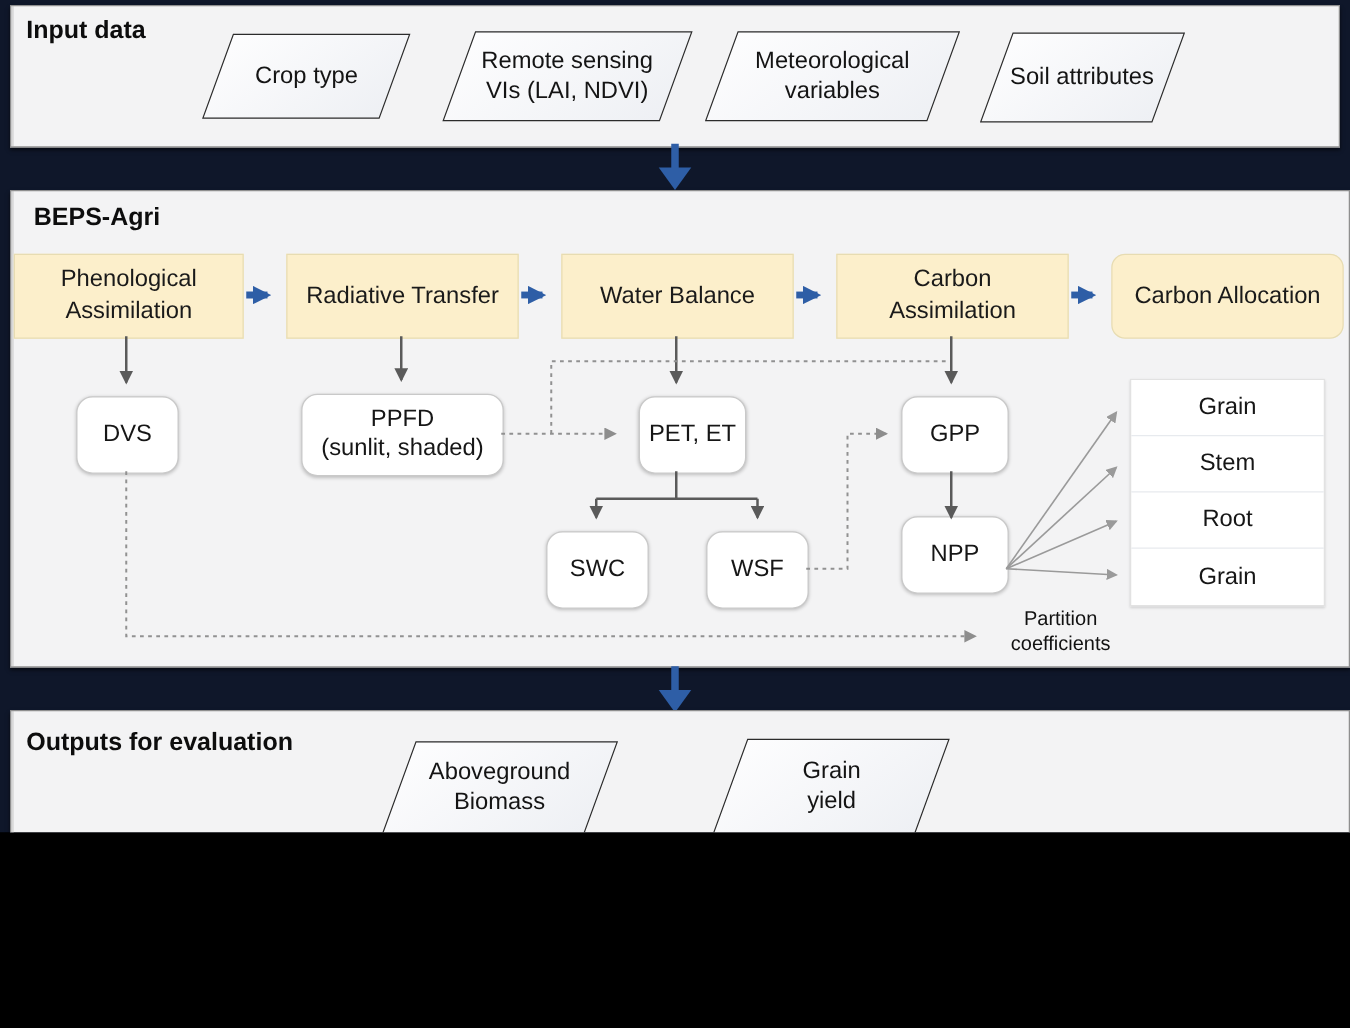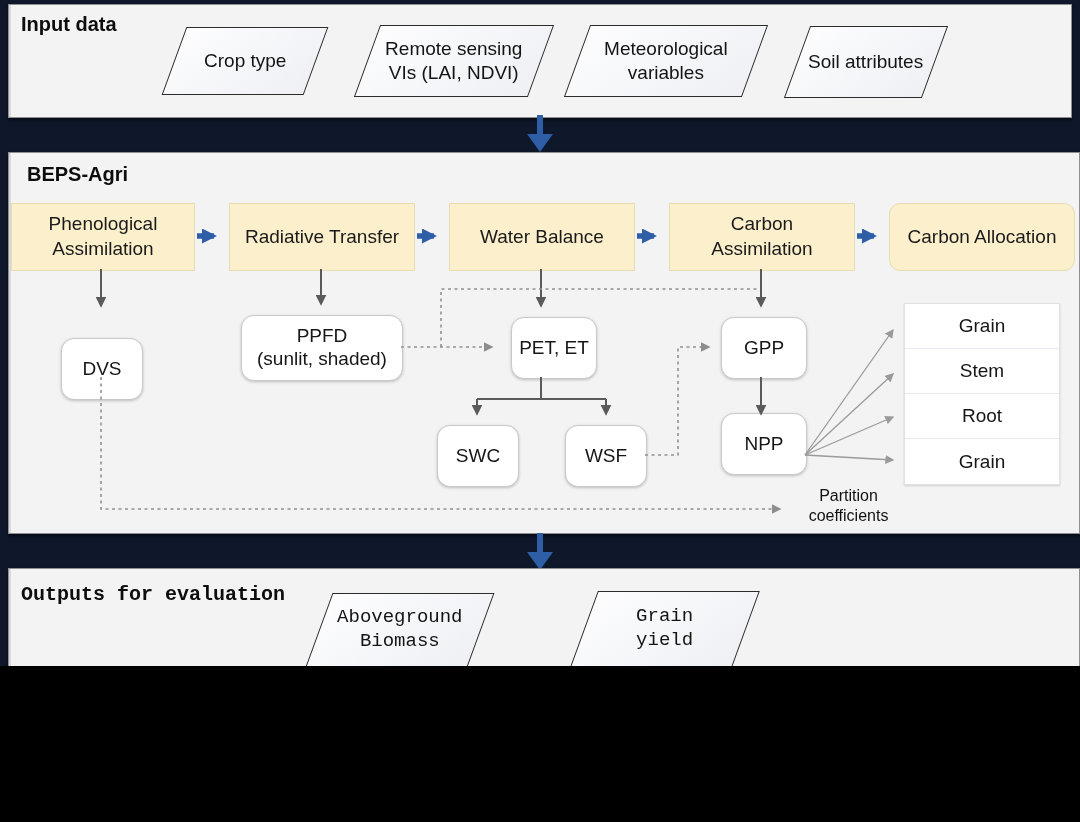--- a/index.html
+++ b/index.html
@@ -96,21 +96,21 @@
       <span class="mlabel">Water Balance</span>
     </div>
     <div class="module" style="left:660px;top:50px;width:184px;height:66px;">
       <span class="mlabel">Carbon
 Assimilation</span>
     </div>
     <div class="module" style="left:880px;top:50px;width:184px;height:66px;border-radius:11px;">
       <span class="mlabel">Carbon Allocation</span>
     </div>
 
-    <div class="vnode" style="left:52px;top:164px;width:80px;height:60px;margin-top:21px;">
+    <div class="vnode" style="left:52px;top:164px;width:80px;height:60px;">
       <span class="vlabel">DVS</span>
     </div>
     <div class="vnode" style="left:232px;top:162px;width:160px;height:64px;">
       <span class="vlabel">PPFD
 (sunlit, shaded)</span>
     </div>
     <div class="vnode" style="left:492px;top:164px;width:84px;height:60px;margin-left:10px;">
       <span class="vlabel">PET, ET</span>
     </div>
     <div class="vnode" style="left:712px;top:164px;width:84px;height:60px;">
@@ -186,21 +186,21 @@
         <path d="M636 302 L669 302 L669 194 L700 194" marker-end="url(#mDash)"></path>
       </g>
     </svg>
   </div>
 
   <div class="down-arrow" style="left:527px;top:533px;">
     <div class="shaft"></div>
     <div class="head"></div>
   </div>
 
-  <div class="panel" style="left:8px;top:568px;width:1070px;height:122px;font-family:Liberation Mono, monospace;">
+  <div class="panel" style="left:8px;top:568px;width:1070px;height:122px;">
     <div class="panel-title" style="left:12px;top:14px;">Outputs for evaluation</div>
 
     <div class="pshape" style="left:310px;top:24px;width:160px;height:72px;">
       <span class="plabel">Aboveground
 Biomass</span>
     </div>
     <div class="pshape" style="left:575px;top:22px;width:160px;height:74px;">
       <span class="plabel">Grain
 yield</span>
     </div>

